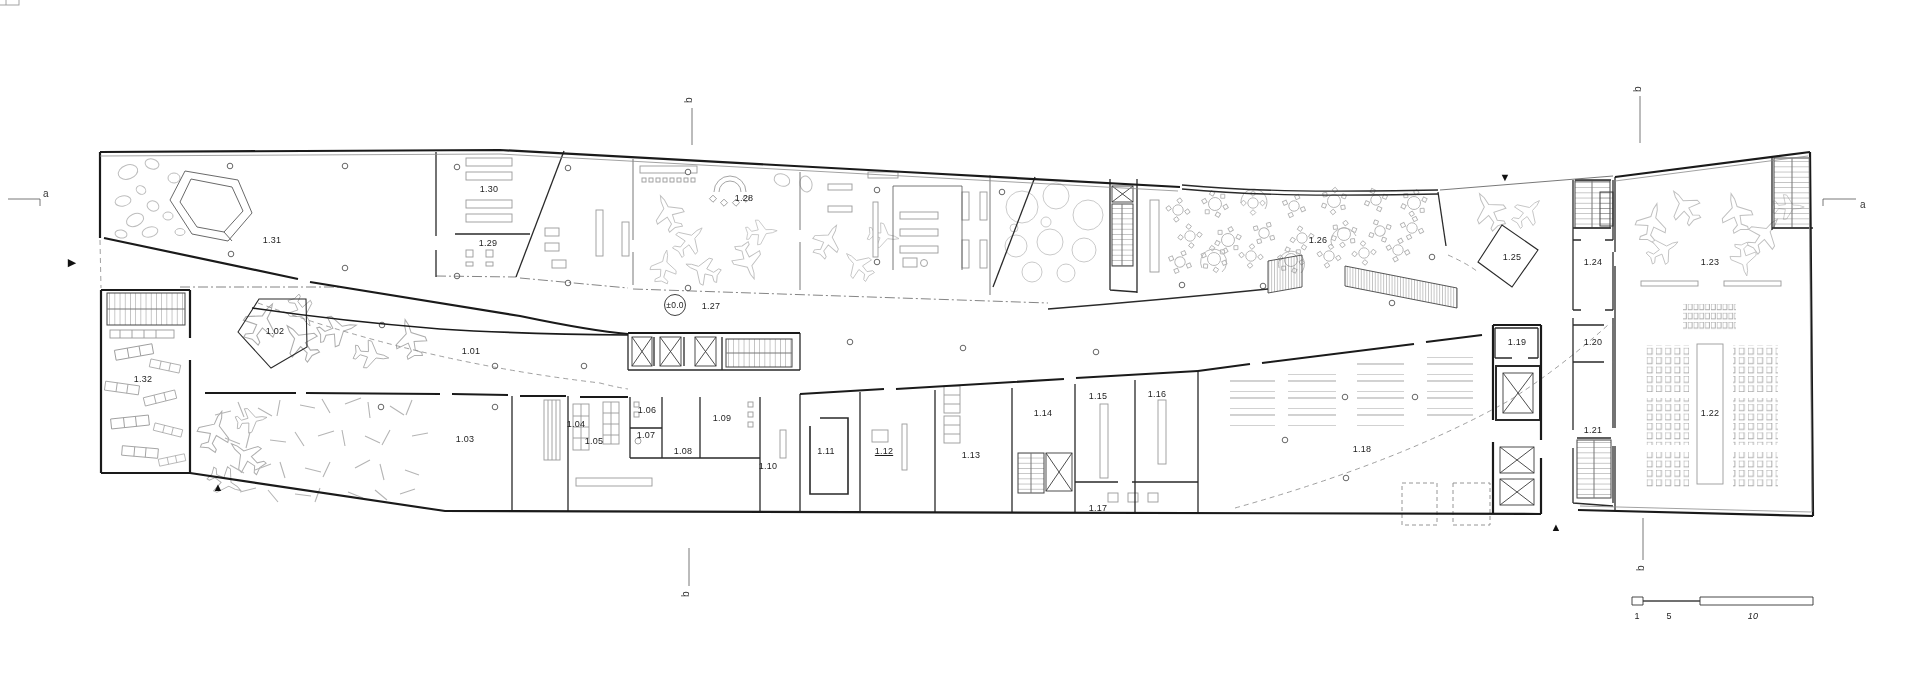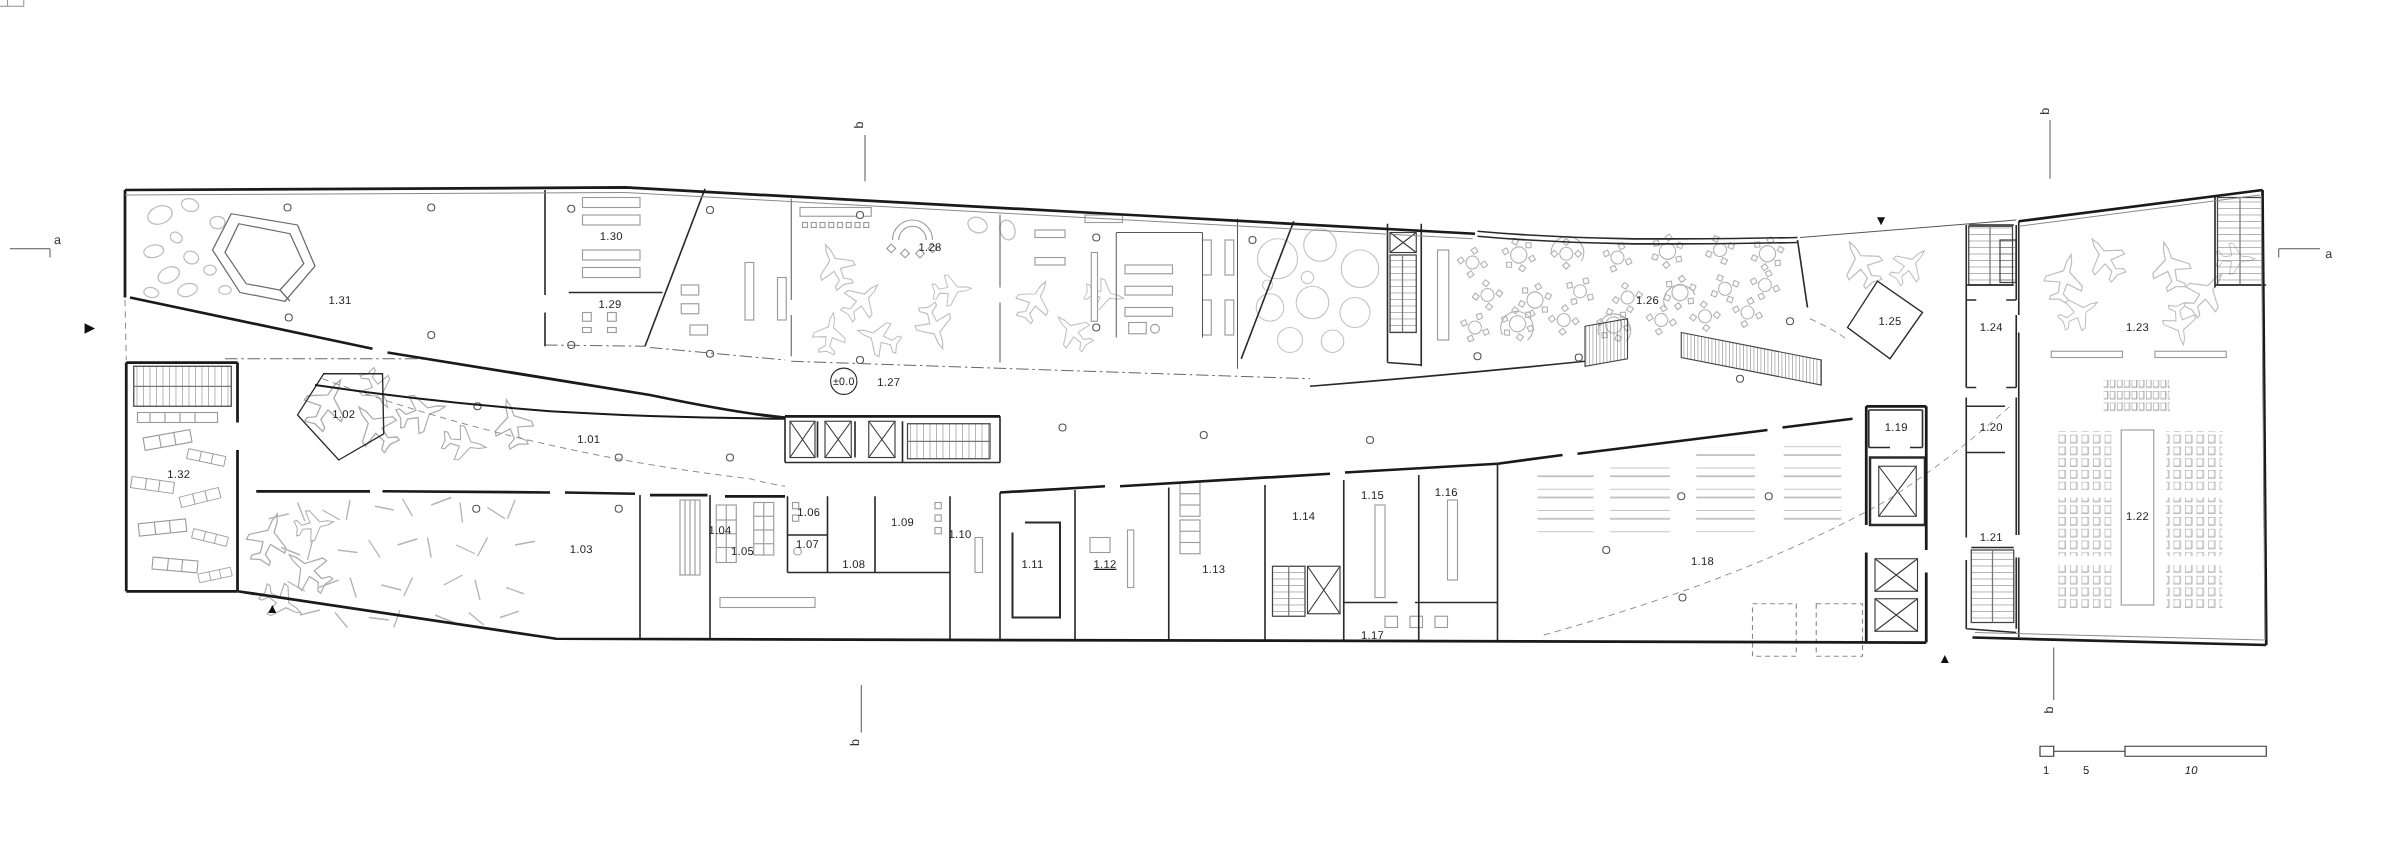--- a/index.html
+++ b/index.html
@@ -480,21 +480,21 @@
   <div class="lab level" style="left:675px;top:305px">±0.0</div>
 <div class="lab room" style="left: 471px; top: 351px;">1.01</div>
       <div class="lab room" style="left: 275px; top: 331px; text-align: center;">1.02</div>
       <div class="lab room" style="left: 465px; top: 427px; margin-top: 12px;">1.03</div>
       <div class="lab room" style="left: 528px; top: 424px; margin-left: 48px;">1.04</div>
       <div class="lab room" style="left: 594px; top: 441px;">1.05</div>
       <div class="lab room" style="left: 647px; top: 410px;">1.06</div>
       <div class="lab room" style="left: 646px; top: 435px;">1.07</div>
       <div class="lab room" style="left: 683px; top: 451px;">1.08</div>
       <div class="lab room" style="left: 722px; top: 418px;">1.09</div>
-      <div class="lab room" style="left: 768px; top: 427px;">1.10</div>
+      <div class="lab room" style="left: 768px; top: 466px;">1.10</div>
       <div class="lab room" style="left: 826px; top: 451px;">1.11</div>
       <div class="lab room" style="left: 884px; top: 451px; text-decoration: underline;">1.12</div>
       <div class="lab room" style="left: 971px; top: 455px;">1.13</div>
       <div class="lab room" style="left: 1043px; top: 413px;">1.14</div>
       <div class="lab room" style="left: 1098px; top: 396px;">1.15</div>
       <div class="lab room" style="left: 1157px; top: 394px;">1.16</div>
       <div class="lab room" style="left: 1098px; top: 508px;">1.17</div>
       <div class="lab room" style="left: 1362px; top: 449px;">1.18</div>
       <div class="lab room" style="left: 1517px; top: 342px;">1.19</div>
       <div class="lab room" style="left: 1593px; top: 342px;">1.20</div>

